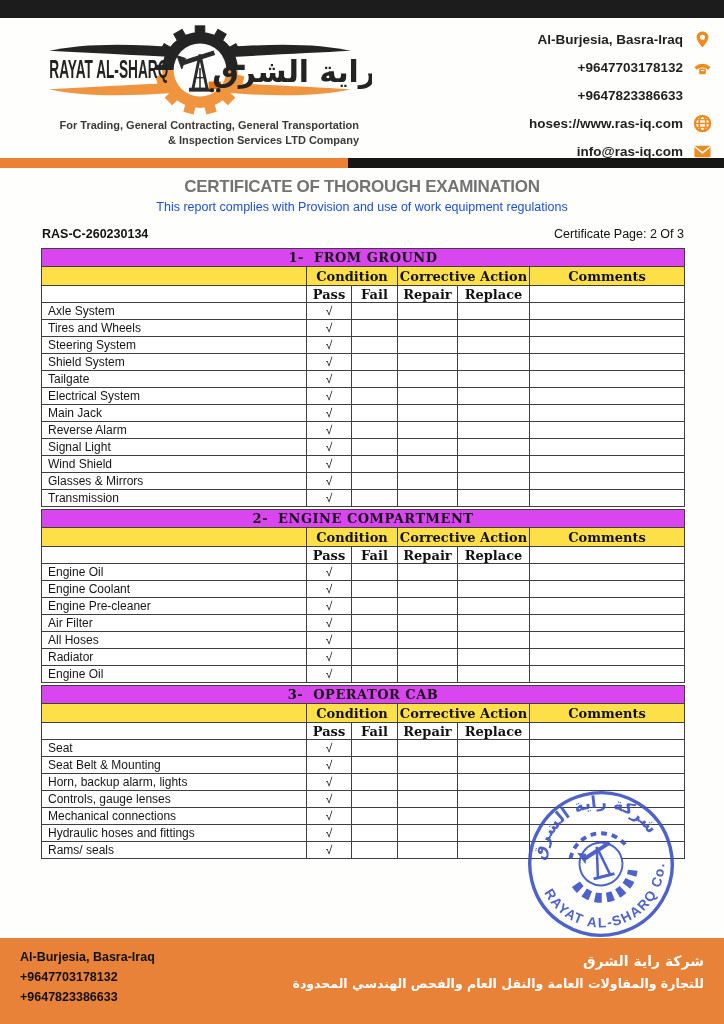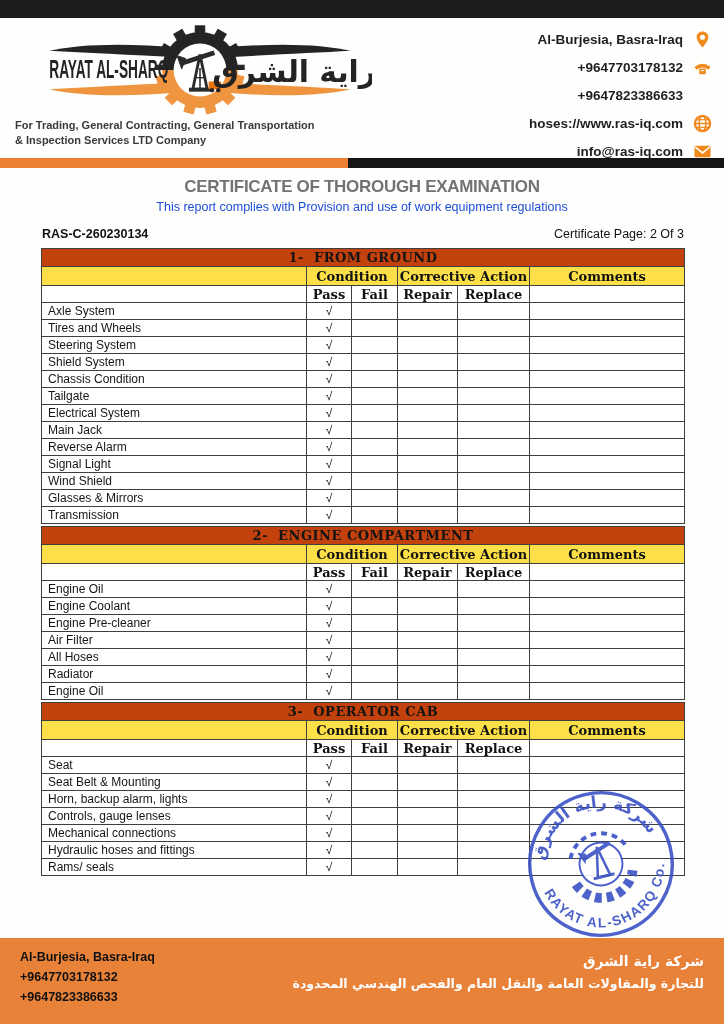--- a/index.html
+++ b/index.html
@@ -4,21 +4,21 @@
 <style>
   html,body{margin:0;padding:0;background:#e9e9e9;font-family:"Liberation Sans",sans-serif;}
   .page{position:relative;width:724px;height:1024px;margin:0 auto;background:#fefefd;overflow:hidden;}
 
   
   .top-bar{height:18px;background:#1c1c1c;}
 
   
   .header{position:relative;height:140px;}
   .logo-svg{position:absolute;left:28px;top:4px;width:344px;height:96px;}
-  .tagline{position:absolute;left:15px;top:100px;width:344px;text-align:left;
+  .tagline{position:absolute;left:15px;top:100px;width:344px;text-align:right;
            color:#3a3a3a;font-weight:bold;font-size:11px;line-height:15px;}
   .contact{position:absolute;right:12px;top:7px;display:flex;flex-direction:column;}
   .contact-row{display:flex;align-items:center;justify-content:flex-end;height:28px;
                font-size:13.5px;font-weight:bold;color:#1f1f1f;}
   .contact-icon{width:20px;height:20px;margin-left:9px;display:flex;align-items:center;justify-content:center;}
   .contact-icon svg{width:19px;height:19px;}
 
   
   .divider{display:flex;height:10px;}
   .divider .seg-orange{width:348px;background:#ED8133;}
@@ -29,21 +29,21 @@
   .doc-subtitle{margin:3px 0 0;text-align:center;font-size:12.5px;color:#1d4ed8;}
 
   
   .cert-row{display:flex;justify-content:space-between;margin:13px 40px 0 42px;font-size:12.5px;color:#111;}
   .cert-number{font-weight:bold;}
 
   
   table.check-table{border-collapse:collapse;table-layout:fixed;width:643px;margin:7px 0 0 41px;}
   table.check-table + table.check-table{margin-top:2px;}
   .check-table th,.check-table td{border:1px solid #3f3f3f;padding:0;overflow:hidden;}
-  .section-header{background:#c2410c;height:17px;text-align:center;
+  .section-header{background:#d946ef;height:17px;text-align:center;
      font-family:"DejaVu Serif",serif;font-weight:bold;font-size:13px;color:#141414;
      letter-spacing:.5px;white-space:pre;}
   .hrow1 th{height:18px;font-family:"DejaVu Serif",serif;font-weight:bold;font-size:13px;color:#111;background:#fde047;}
   .hrow2 th{height:16px;font-family:"DejaVu Serif",serif;font-weight:bold;font-size:13px;color:#111;background:#fff;}
   .check-table tbody td{height:16px;font-size:12px;color:#151515;background:#fff;}
   td.name-cell{text-align:left;padding-left:6px;}
   td.mark-cell{text-align:center;font-size:13px;}
   td.comment-cell{text-align:left;padding-left:6px;}
 
   
@@ -257,28 +257,20 @@
         </tr>
         <tr>
           <td class="name-cell">Shield System</td>
           <td class="mark-cell">√</td>
           <td class="mark-cell"></td>
           <td class="mark-cell"></td>
           <td class="mark-cell"></td>
           <td class="comment-cell"></td>
         </tr>
         <tr>
-          <td class="name-cell">Chassis Condition</td>
-          <td class="mark-cell">√</td>
-          <td class="mark-cell"></td>
-          <td class="mark-cell"></td>
-          <td class="mark-cell"></td>
-          <td class="comment-cell"></td>
-        </tr>
-        <tr>
           <td class="name-cell">Tailgate</td>
           <td class="mark-cell">√</td>
           <td class="mark-cell"></td>
           <td class="mark-cell"></td>
           <td class="mark-cell"></td>
           <td class="comment-cell"></td>
         </tr>
         <tr>
           <td class="name-cell">Electrical System</td>
           <td class="mark-cell">√</td>

